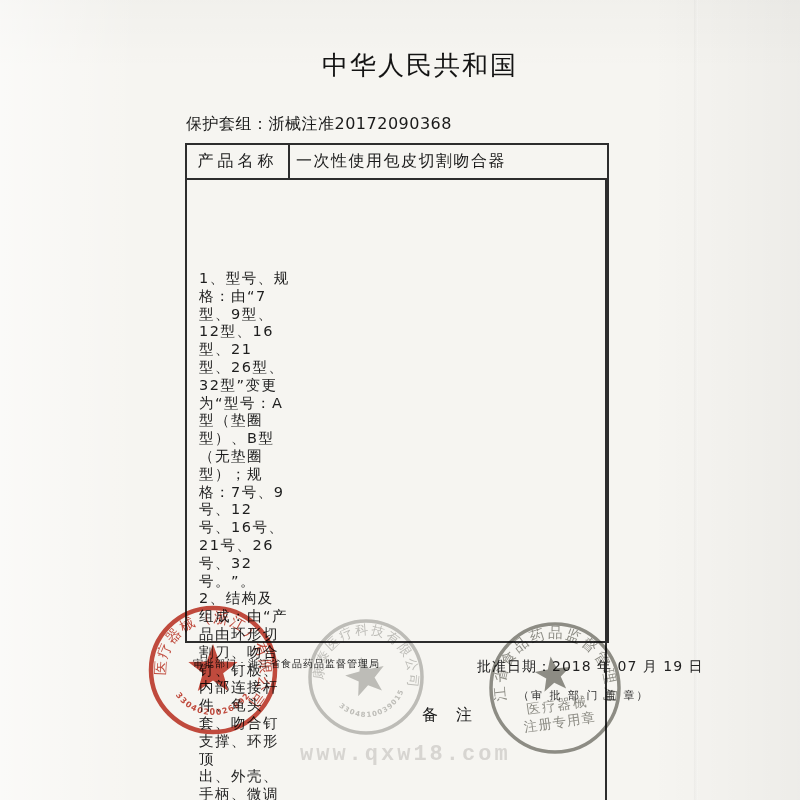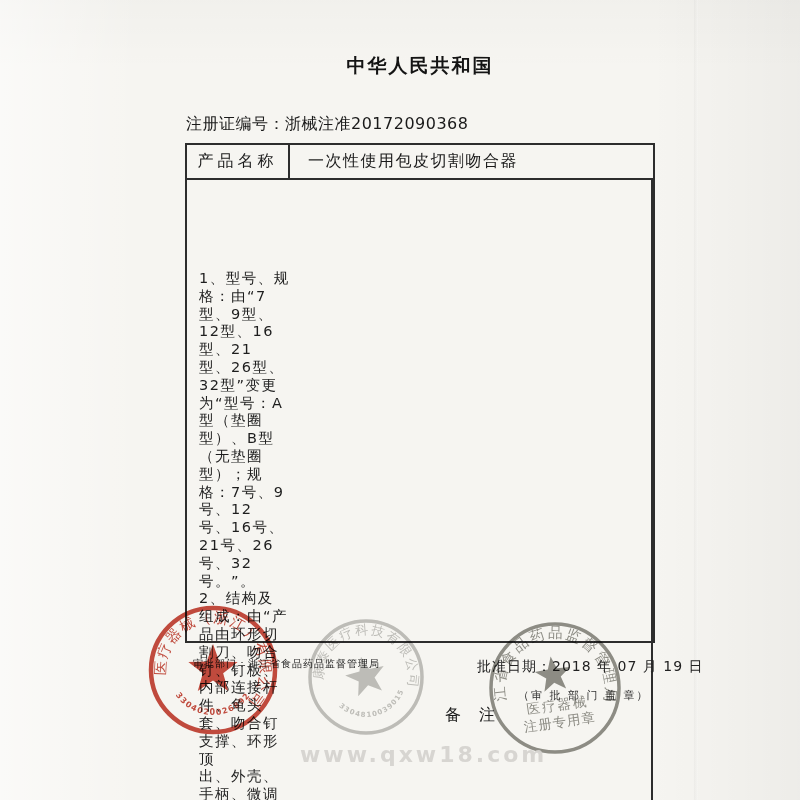--- a/index.html
+++ b/index.html
@@ -14,42 +14,42 @@
       #f6f5f1;
     overflow:hidden;
     color:#1b1b1b;
   }
   .crease {
     position:absolute; left:694px; top:0; width:4px; height:800px;
     background:linear-gradient(90deg, rgba(0,0,0,.05), rgba(255,255,255,.35));
     opacity:.6;
   }
   .title-block { position:absolute; left:170px; top:52px; width:500px; text-align:center; }
-  .title-line { font-size:19px; font-weight:bold; line-height:26px; letter-spacing:2px; color:#141414; }
+  .title-line { font-size:26px; font-weight:normal; line-height:26px; letter-spacing:2px; color:#141414; }
   .reg-line { position:absolute; left:186px; top:114px; font-size:16px; letter-spacing:.5px; color:#1a1a1a; }
   .reg-line .val { letter-spacing:.5px; }
 
   .doc-table {
-    position:absolute; left:185px; top:143px; width:470px; height:500px;
+    position:absolute; left:185px; top:143px; width:424px; height:500px;
     border:2.5px solid #2d2d2d;
     display:grid;
     grid-template-columns:103px 1fr;
     grid-template-rows:35px 1fr 85px;
     background:transparent;
   }
   .cell { border-color:#2d2d2d; }
   .c-label {
     border-right:2px solid #2d2d2d;
     display:flex; align-items:center; justify-content:center;
     font-size:16px; color:#1a1a1a;
   }
   .c-value { font-size:16px; color:#1a1a1a; }
   .bb { border-bottom:2px solid #2d2d2d; }
   .product-label { letter-spacing:4px; }
-  .product-value { display:flex; align-items:center; padding-left:18px; letter-spacing:1.5px; }
+  .product-value { display:flex; align-items:center; padding-left:6px; letter-spacing:1.5px; }
   .change-label { letter-spacing:1px; }
   .change-value {
     padding:90px 0 0 12px;
     font-size:14.5px; line-height:17.8px; letter-spacing:1.5px;
     white-space:pre-wrap; color:#1e1e1e;
   }
   .remark-label { letter-spacing:1px; }
   .remark-value {
     padding:20px 8px 0 14px;
     font-size:16px; line-height:19px; letter-spacing:1px;
@@ -61,34 +61,34 @@
   .seal-note { position:absolute; left:502px; top:688px; font-size:11px; letter-spacing:2px; color:#333;margin-left:16px; }
 
   .stamp { position:absolute; mix-blend-mode:multiply; }
   .stamp-red { left:137px; top:594px; width:152px; height:152px; opacity:.88; }
   .stamp-mid { left:301px; top:612px; width:130px; height:130px; opacity:.52; }
   .stamp-gov { left:479px; top:612px; width:152px; height:152px; opacity:.8; }
 
   .watermark {
     position:absolute; left:300px; top:742px;
     font-size:22px; font-weight:bold; letter-spacing:3px;
-    color:#d6d4d0; opacity:.95;
+    color:#d6d4d0; opacity:.95;font-family:Liberation Mono, monospace;
   }
 </style>
 </head>
 <body>
 
 <div class="crease"></div>
 
 <div class="title-block">
   <div class="title-line">中华人民共和国</div>
 </div>
 
 <div class="reg-line">
-  <span>注册证编号：</span><span class="val">浙械注准20172090368</span>
+  <span>保护套组：</span><span class="val">浙械注准20172090368</span>
 </div>
 
 <div class="doc-table">
   <div class="cell c-label bb product-label">产品名称</div>
   <div class="cell c-value bb product-value">一次性使用包皮切割吻合器</div>
   <div class="cell c-value bb change-value">1、型号、规格：由“7型、9型、12型、16型、21
 型、26型、32型”变更为“型号：A型（垫圈
 型）、B型（无垫圈型）；规格：7号、9号、12
 号、16号、21号、26号、32号。”。  2、结构及
 组成：由“产品由环形切割刀、吻合钉、钉板、

